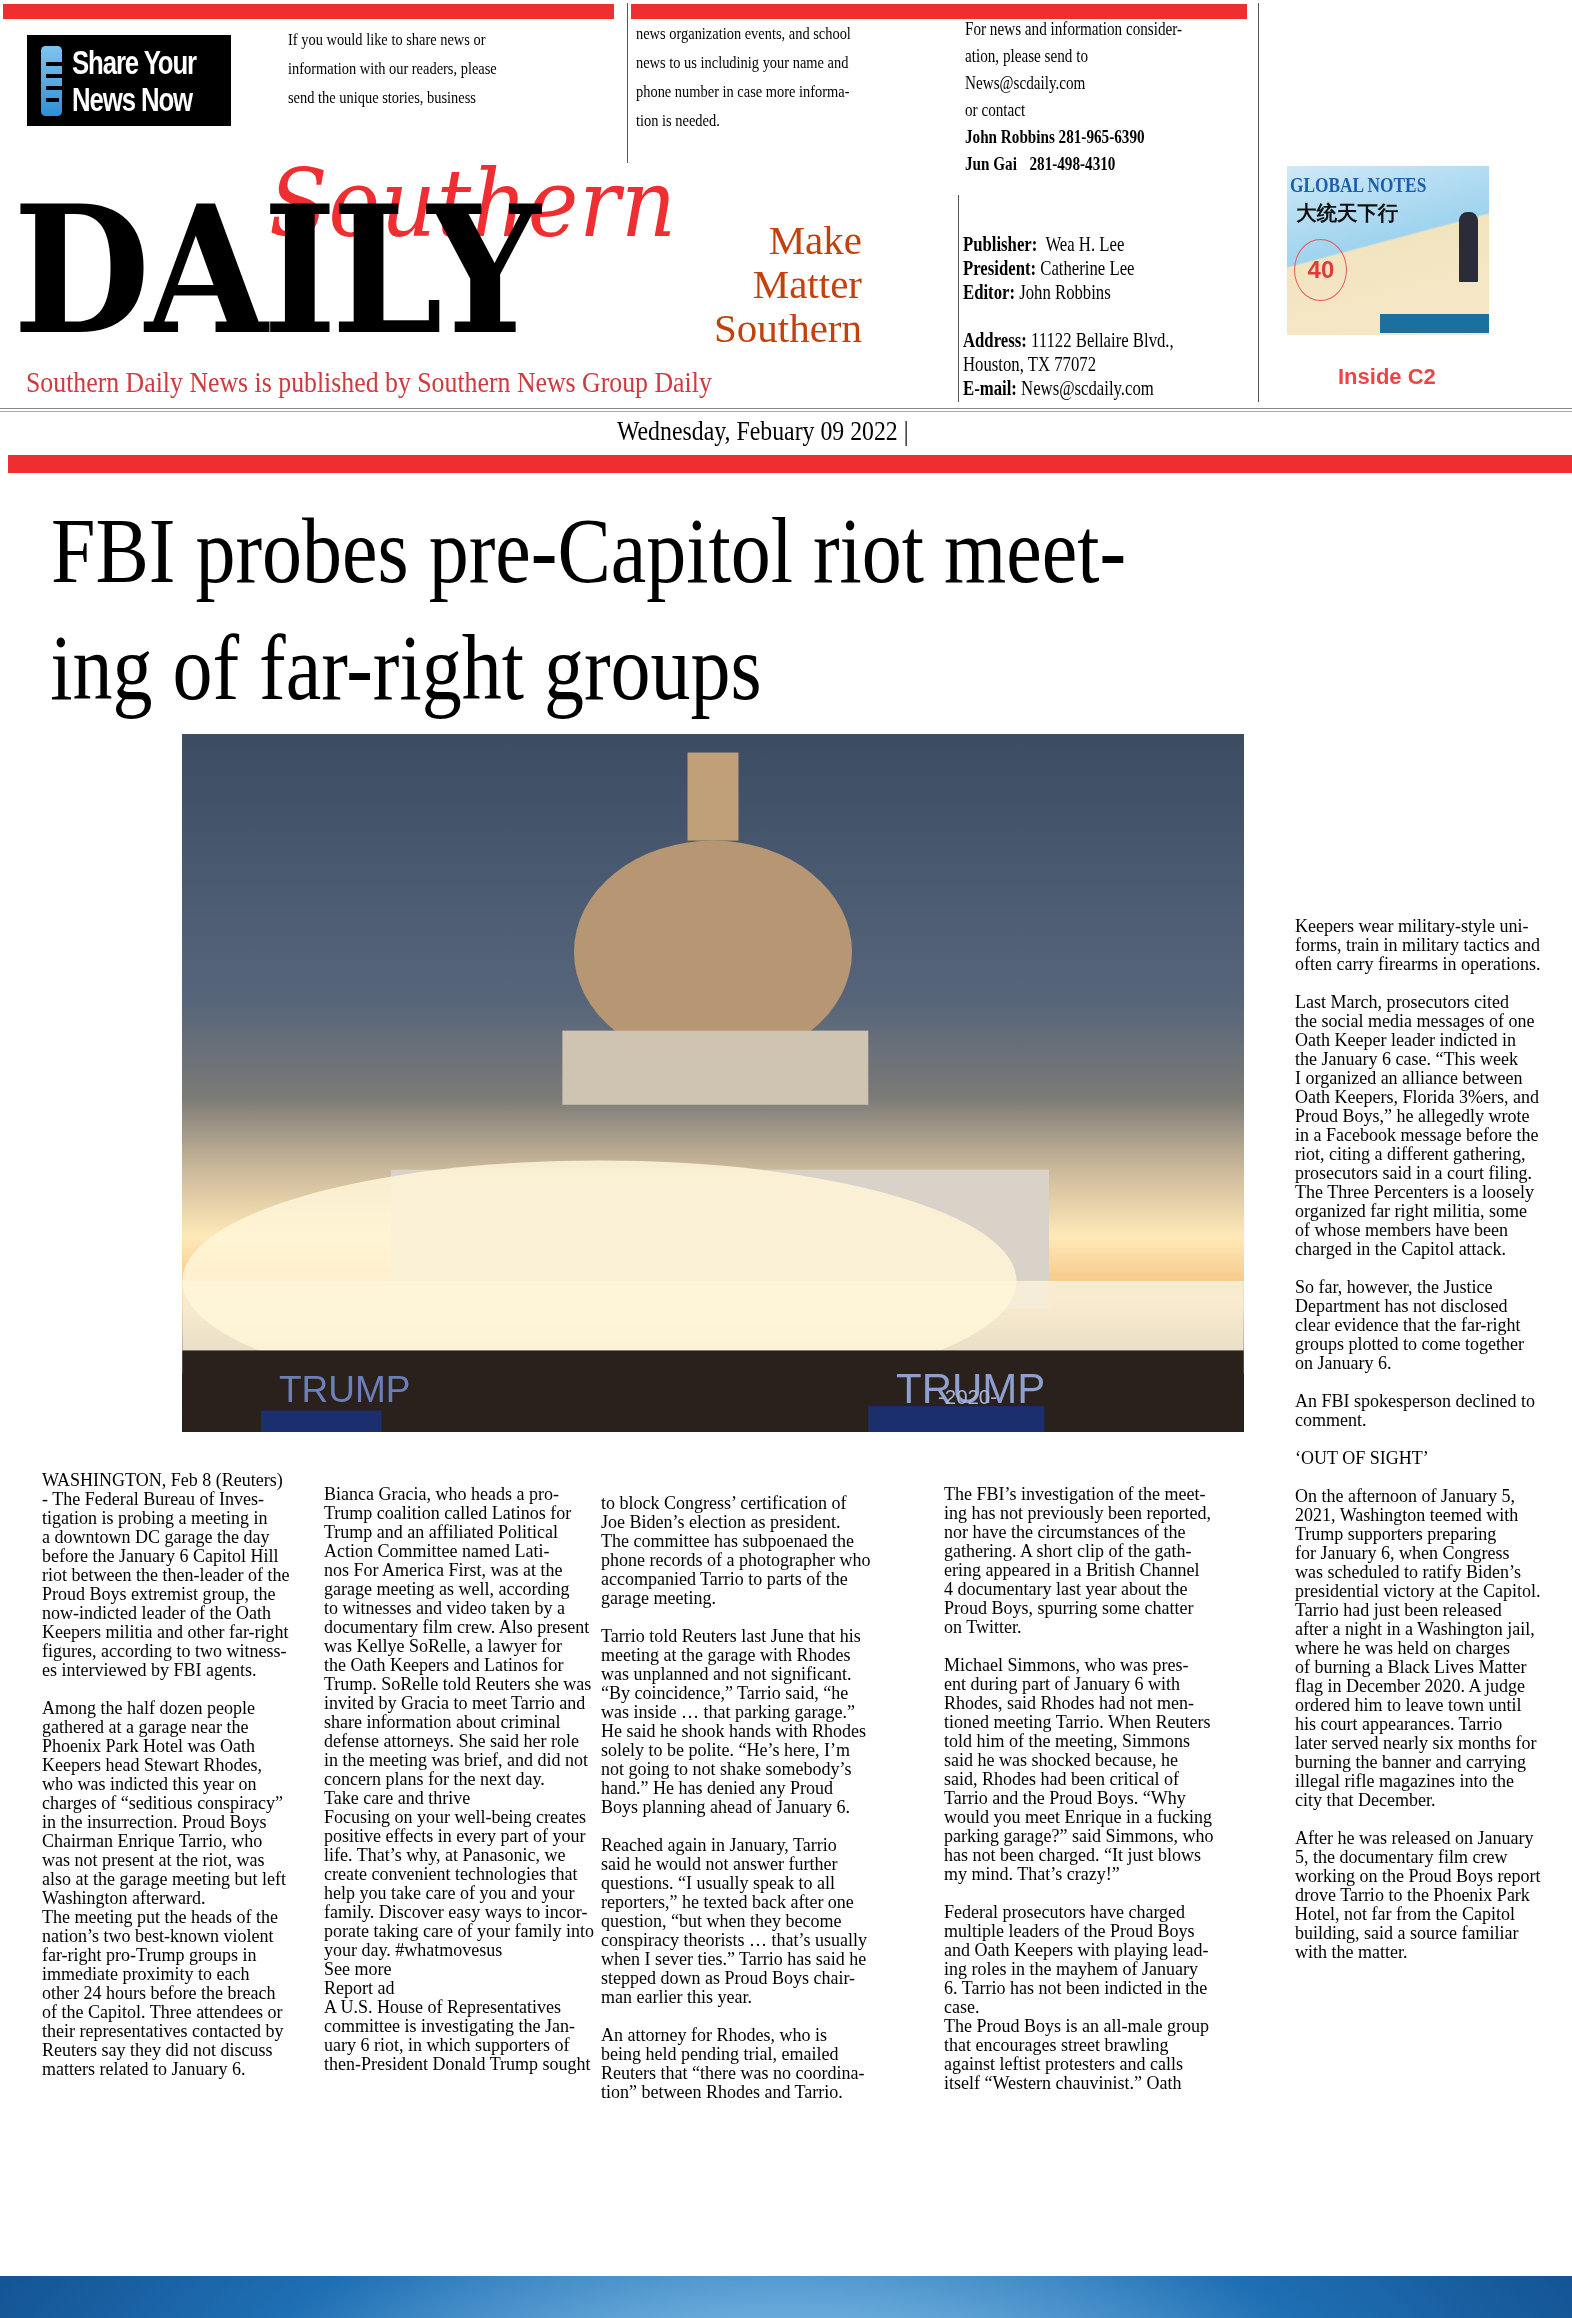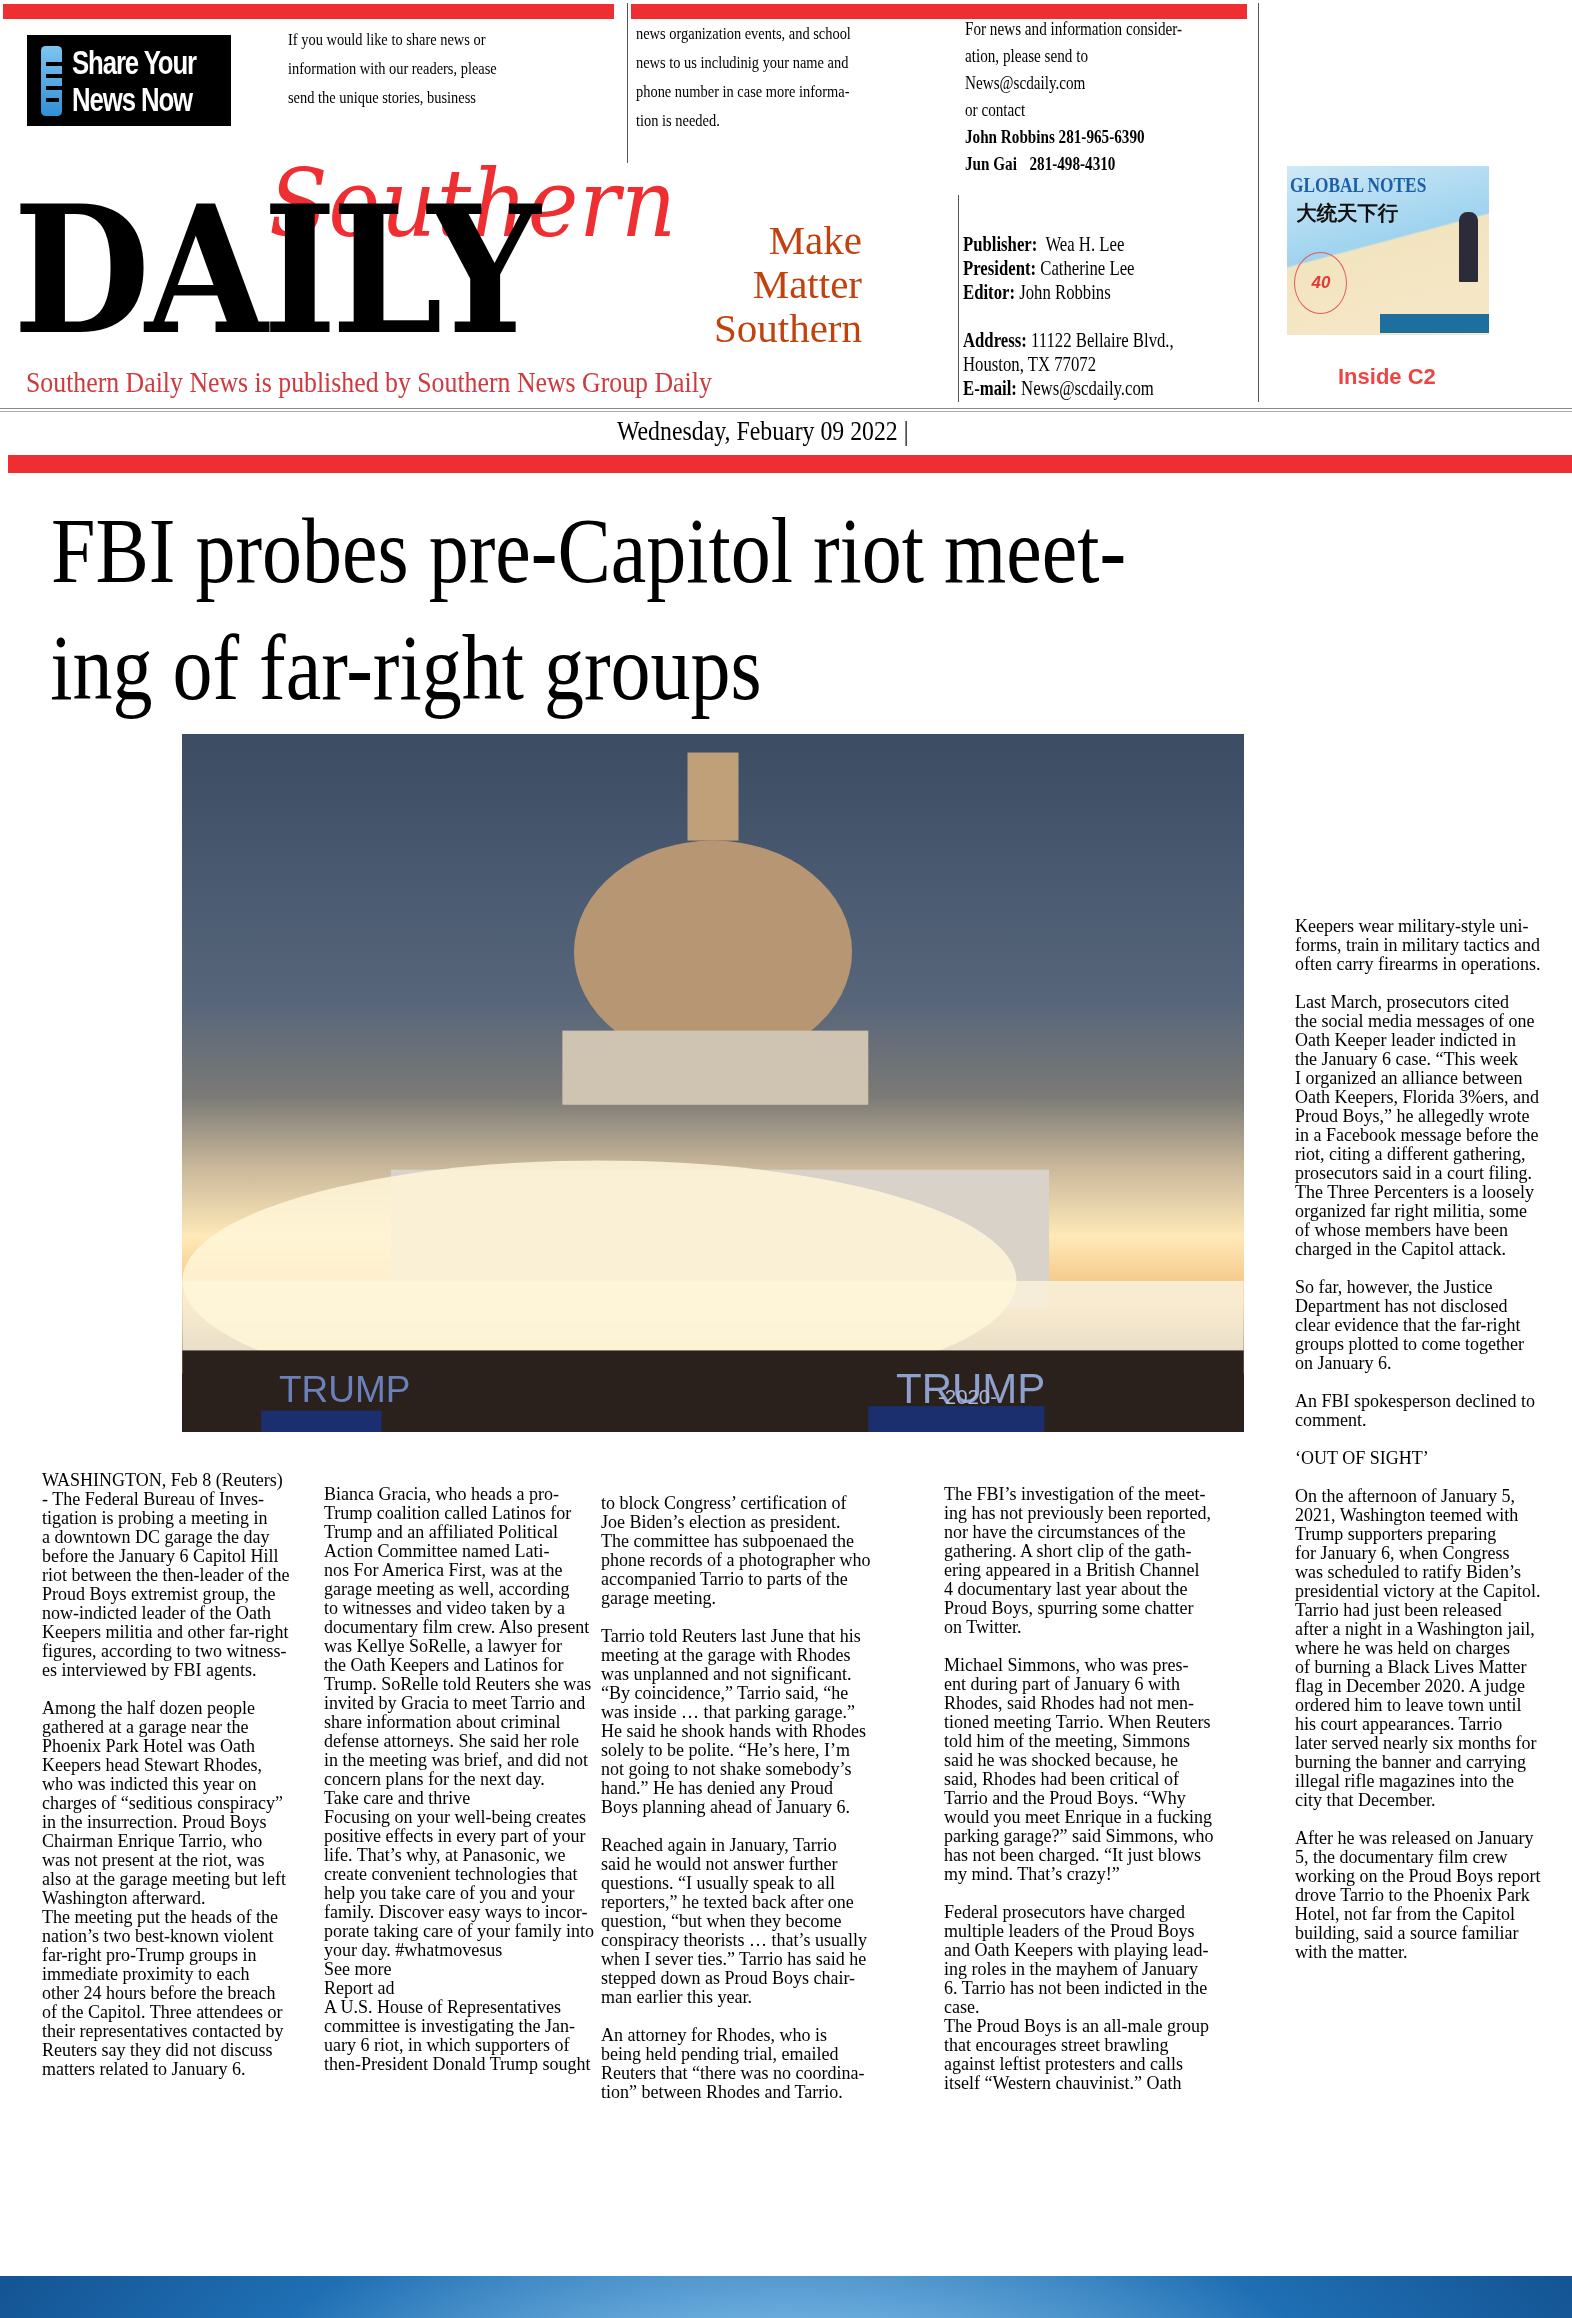--- a/index.html
+++ b/index.html
@@ -101,21 +101,21 @@
   <div class="narrow"><b>Editor:</b> <span>John Robbins</span></div>
   <div style="height:24px"></div>
   <div class="narrow"><b>Address:</b> <span>11122 Bellaire Blvd.,</span></div>
   <div class="narrow">Houston, TX 77072</div>
   <div class="narrow"><b>E-mail:</b> <span>News@scdaily.com</span></div>
 </div>
 
 <div class="abs ad-img">
   <div style="position:absolute;left:2.8px;top:8.3px;font-family:'Liberation Serif',serif;font-weight:bold;font-size:20.4px;color:#1c5fa8;transform:scaleX(0.85);transform-origin:left;">GLOBAL NOTES</div>
   <div style="position:absolute;left:9.3px;top:33px;font-family:'DejaVu Sans',sans-serif;font-weight:bold;font-size:20.4px;color:#111;">大统天下行</div>
-  <div style="position:absolute;left:7.4px;top:86px;width:51px;height:60px;border-radius:50%;border:1.9px solid #e45a5a;display:flex;align-items:center;justify-content:center;color:#e03a3a;font-weight:bold;font-size:17px;font-family:'Liberation Sans',sans-serif;font-style:italic;">40</div>
+  <div style="position:absolute;left:7.4px;top:73px;width:51px;height:60px;border-radius:50%;border:1.9px solid #e45a5a;display:flex;align-items:center;justify-content:center;color:#e03a3a;font-weight:bold;font-size:24px;font-family:'Liberation Sans',sans-serif;">40</div>
   <div style="position:absolute;left:172px;top:46px;width:18.5px;height:70px;background:#2b2b3a;border-radius:8.3px 8.3px 0.9px 0.9px;"></div>
   <div style="position:absolute;left:93px;top:148px;width:109px;height:18.5px;background:#1d6f9e;"></div>
 </div>
 <div class="abs inside" style="left:1338px;top:364px;">Inside C2</div>
 
 <div class="abs" style="left:0;top:408px;width:1572px;height:1.4px;background:#888;"></div>
 <div class="abs" style="left:0;top:411px;width:1572px;height:0.5px;background:#aaa;"></div>
 <div class="abs dateline" style="left:617px;top:415px;">Wednesday, Febuary 09   2022 |</div>
 <div class="abs redbar" style="left:8.3px;top:455px;width:1564px;height:17.6px;"></div>
 

